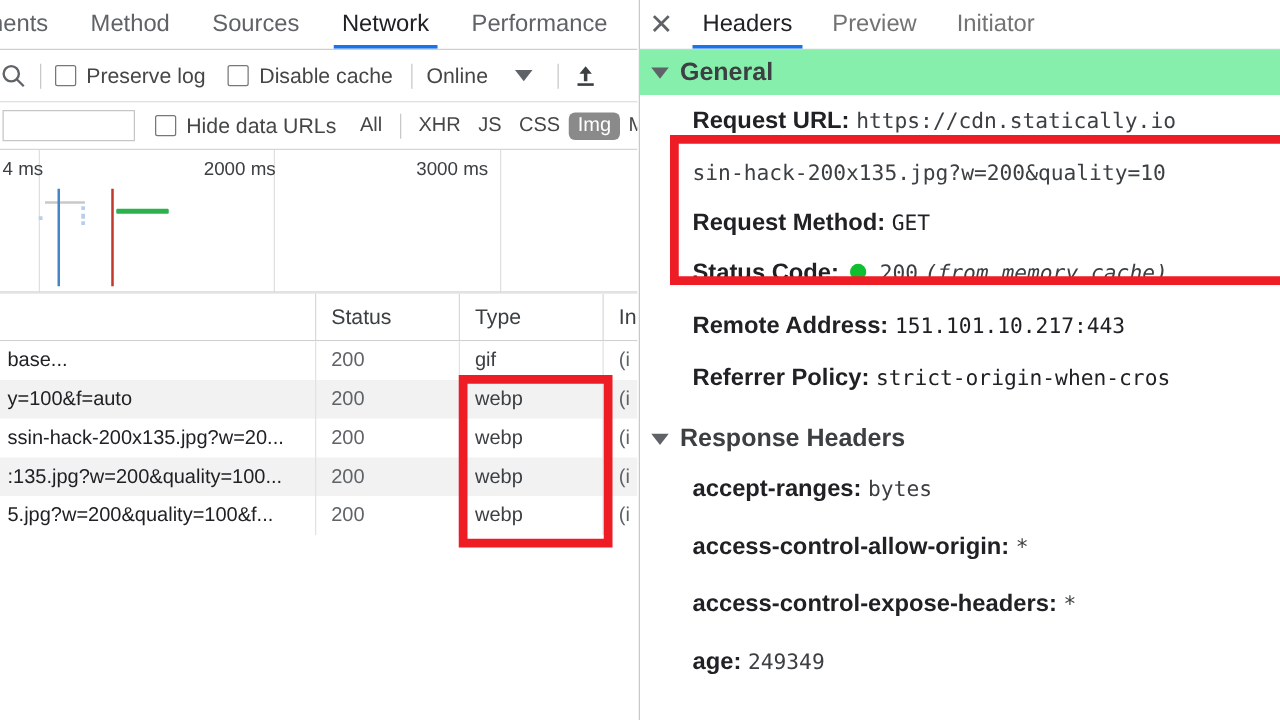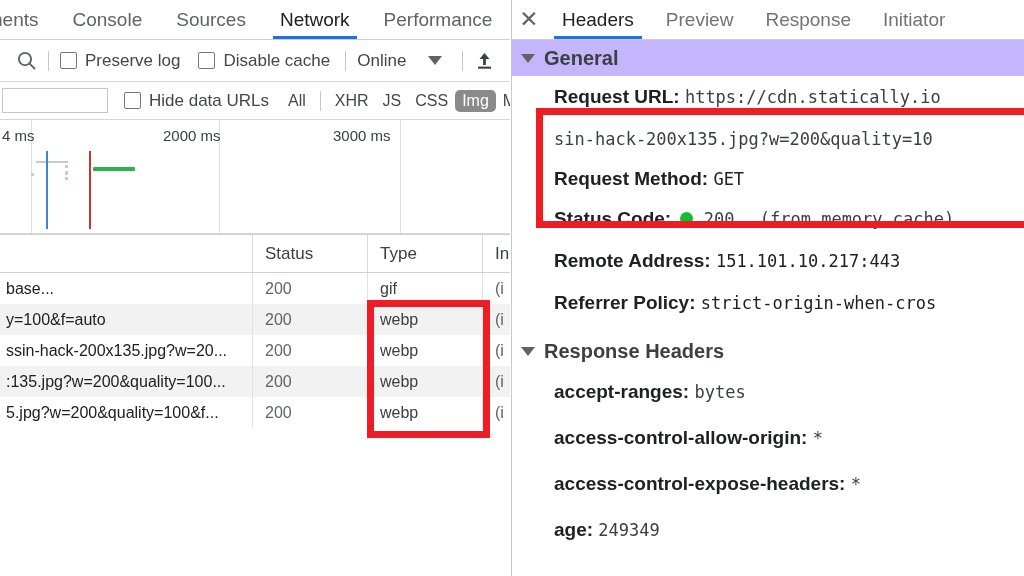--- a/index.html
+++ b/index.html
@@ -31,21 +31,21 @@
   .tabstrip .tab.active { color: #202124; }
   .tabstrip .tab.active::after {
     content: ""; position: absolute; left: 10px; right: 10px; bottom: 0;
     height: 3px; background: #1a73e8;
   }
 
   
   .toolbar {
     position: relative; height: 41px; width: 510px;
     background: #ffffff; border-bottom: 1px solid #d6d6d6;
-    display: flex; align-items: center; padding-left: 16px; overflow: hidden;
+    display: flex; align-items: center; padding-left: 0; overflow: hidden;
   }
   .sep { width: 1px; height: 20px; background: #c8c8c8; margin: 0 11px; flex: none; }
   .tb-label { font-size: 17px; color: #444746; white-space: nowrap; }
   .cb {
     width: 15px; height: 15px; border: 1.6px solid #777; border-radius: 2px;
     background: #fff; margin-right: 8px; flex: none;
   }
   .cbwrap { display: flex; align-items: center; margin-right: 4px; }
 
   .caret-dn {
@@ -131,21 +131,21 @@
     font-size: 19px; color: #737373; white-space: nowrap; flex: none;
   }
   .rp-tab.active { color: #202124; }
   .rp-tab.active::after {
     content: ""; position: absolute; left: 8px; right: 8px; bottom: 0;
     height: 3px; background: #1a73e8;
   }
 
   .section-head {
     height: 36px; display: flex; align-items: center;
-    background: #c4b5fd; padding-left: 9px;
+    background: #86efac; padding-left: 9px;
     font-size: 20px; font-weight: bold; color: #3c4043;
   }
   .section-head.plain { background: #ffffff; }
   .tri {
     width: 0; height: 0; border-left: 7px solid transparent;
     border-right: 7px solid transparent; border-top: 9px solid #5f6368;
     margin-right: 9px; flex: none;
   }
   .hrow {
     font-size: 19px; color: #202124; padding: 0 0 0 42px;
@@ -166,21 +166,21 @@
 </style>
 </head>
 <body>
 
 <div id="app">
 
   <div id="left-pane">
 
     <div class="tabstrip">
       <div class="tab first"><span>nents</span></div>
-      <div class="tab"><span>Console</span></div>
+      <div class="tab"><span>Method</span></div>
       <div class="tab"><span>Sources</span></div>
       <div class="tab active"><span>Network</span></div>
       <div class="tab"><span>Performance</span></div>
       <div class="tab"></div>
     </div>
 
     <div class="toolbar">
       <span style="flex:none;display:flex;align-items:center;">
         <svg width="21" height="21" viewBox="0 0 21 21">
             <circle cx="9" cy="9" r="6.1" fill="none" stroke="#5f6368" stroke-width="1.9"></circle>
@@ -283,21 +283,20 @@
         <div class="td c-init">(i</div>
       </div>
     </div>
   </div>
 
   <div id="right-pane">
     <div class="rp-tabs">
       <div class="rp-close">✕</div>
       <div class="rp-tab active"><span>Headers</span></div>
       <div class="rp-tab"><span>Preview</span></div>
-      <div class="rp-tab"><span>Response</span></div>
       <div class="rp-tab"><span>Initiator</span></div>
     </div>
 
     <div class="section-head">
       <span class="tri"></span>
       <span>General</span>
     </div>
 
     <div class="hrow" style="height:42px;line-height:42px;">
       <span class="k">Request URL:</span>
@@ -308,21 +307,21 @@
     </div>
     <div class="hrow" style="height:38px;line-height:38px;">
       <span class="k">Request Method:</span>
       <span class="v dark">GET</span>
     </div>
 
     <div class="hrow" style="height:42px;line-height:42px;">
       <span class="k">Status Code:</span>
       <span class="dot"></span>
       <span class="v">200</span>
-      <span class="v muted" style="margin-left:20px;">(from memory cache)</span>
+      <span class="v muted" style="margin-left:0;font-style:italic;">(from memory cache)</span>
     </div>
     <div class="hrow" style="height:42px;line-height:42px;">
       <span class="k">Remote Address:</span>
       <span class="v dark">151.101.10.217:443</span>
     </div>
     <div class="hrow" style="height:42px;line-height:42px;">
       <span class="k">Referrer Policy:</span>
       <span class="v dark">strict-origin-when-cros</span>
     </div>
 

